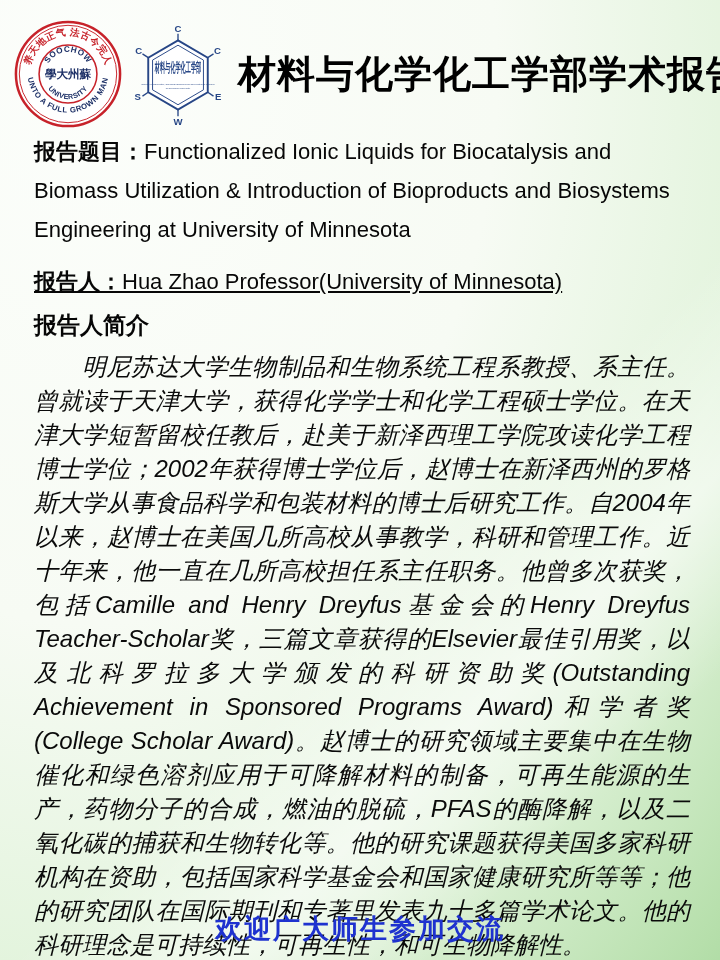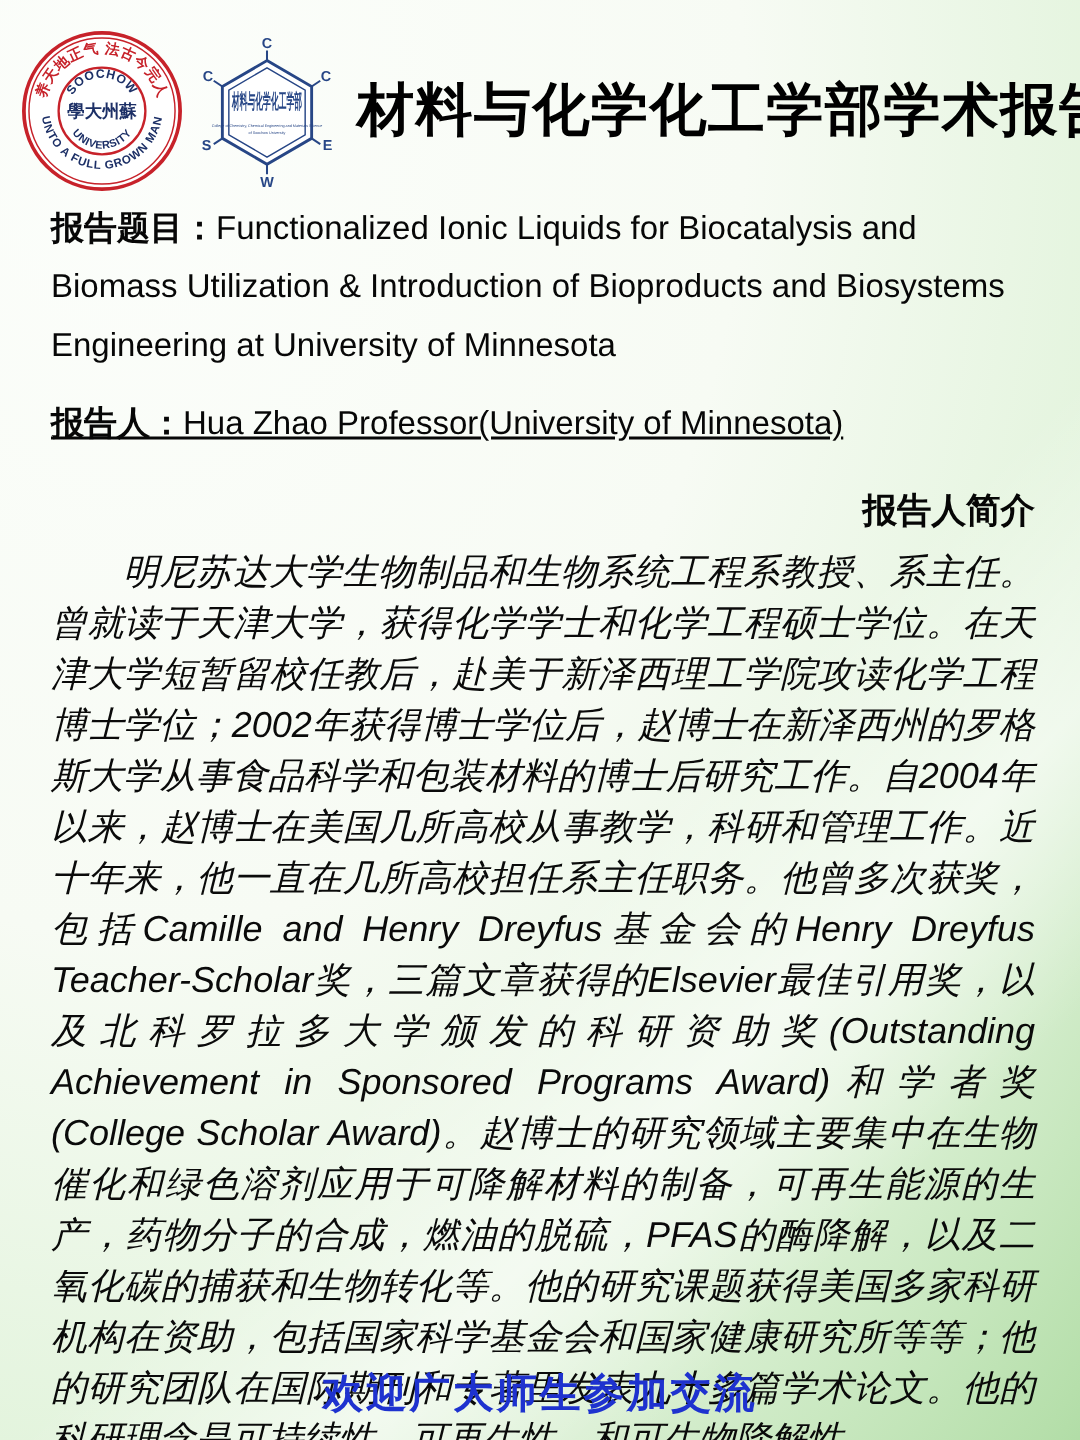--- a/index.html
+++ b/index.html
@@ -21,21 +21,21 @@
   .main-title{
     margin:0 0 0 12px;
     font-size:38px;line-height:46px;font-weight:700;color:#000;
     letter-spacing:1px;white-space:nowrap;
   }
   .content{position:absolute;left:34px;right:30px;top:132px;color:#070707;}
   .detail{margin:0;font-size:22px;}
   .detail b{font-weight:700;}
   .detail-topic{line-height:39px;margin-bottom:20px;}
   .meta{line-height:25px;margin-top:13px;text-decoration:underline;}
-  .bio-heading{margin:31px 0 0 0;font-size:23px;font-weight:700;color:#060606;text-align:right;}
+  .bio-heading{margin:16px 0 0 0;font-size:23px;font-weight:700;color:#060606;}
   .bio-text{
     margin:9px 0 0 0;
     font-size:24px;line-height:34px;
     text-align:justify;text-indent:2em;color:#0a0a0a;font-style:italic;
   }
   .footer{
     position:absolute;left:0;right:0;bottom:13px;
     text-align:center;font-size:27px;font-weight:700;
     letter-spacing:2px;
   }

